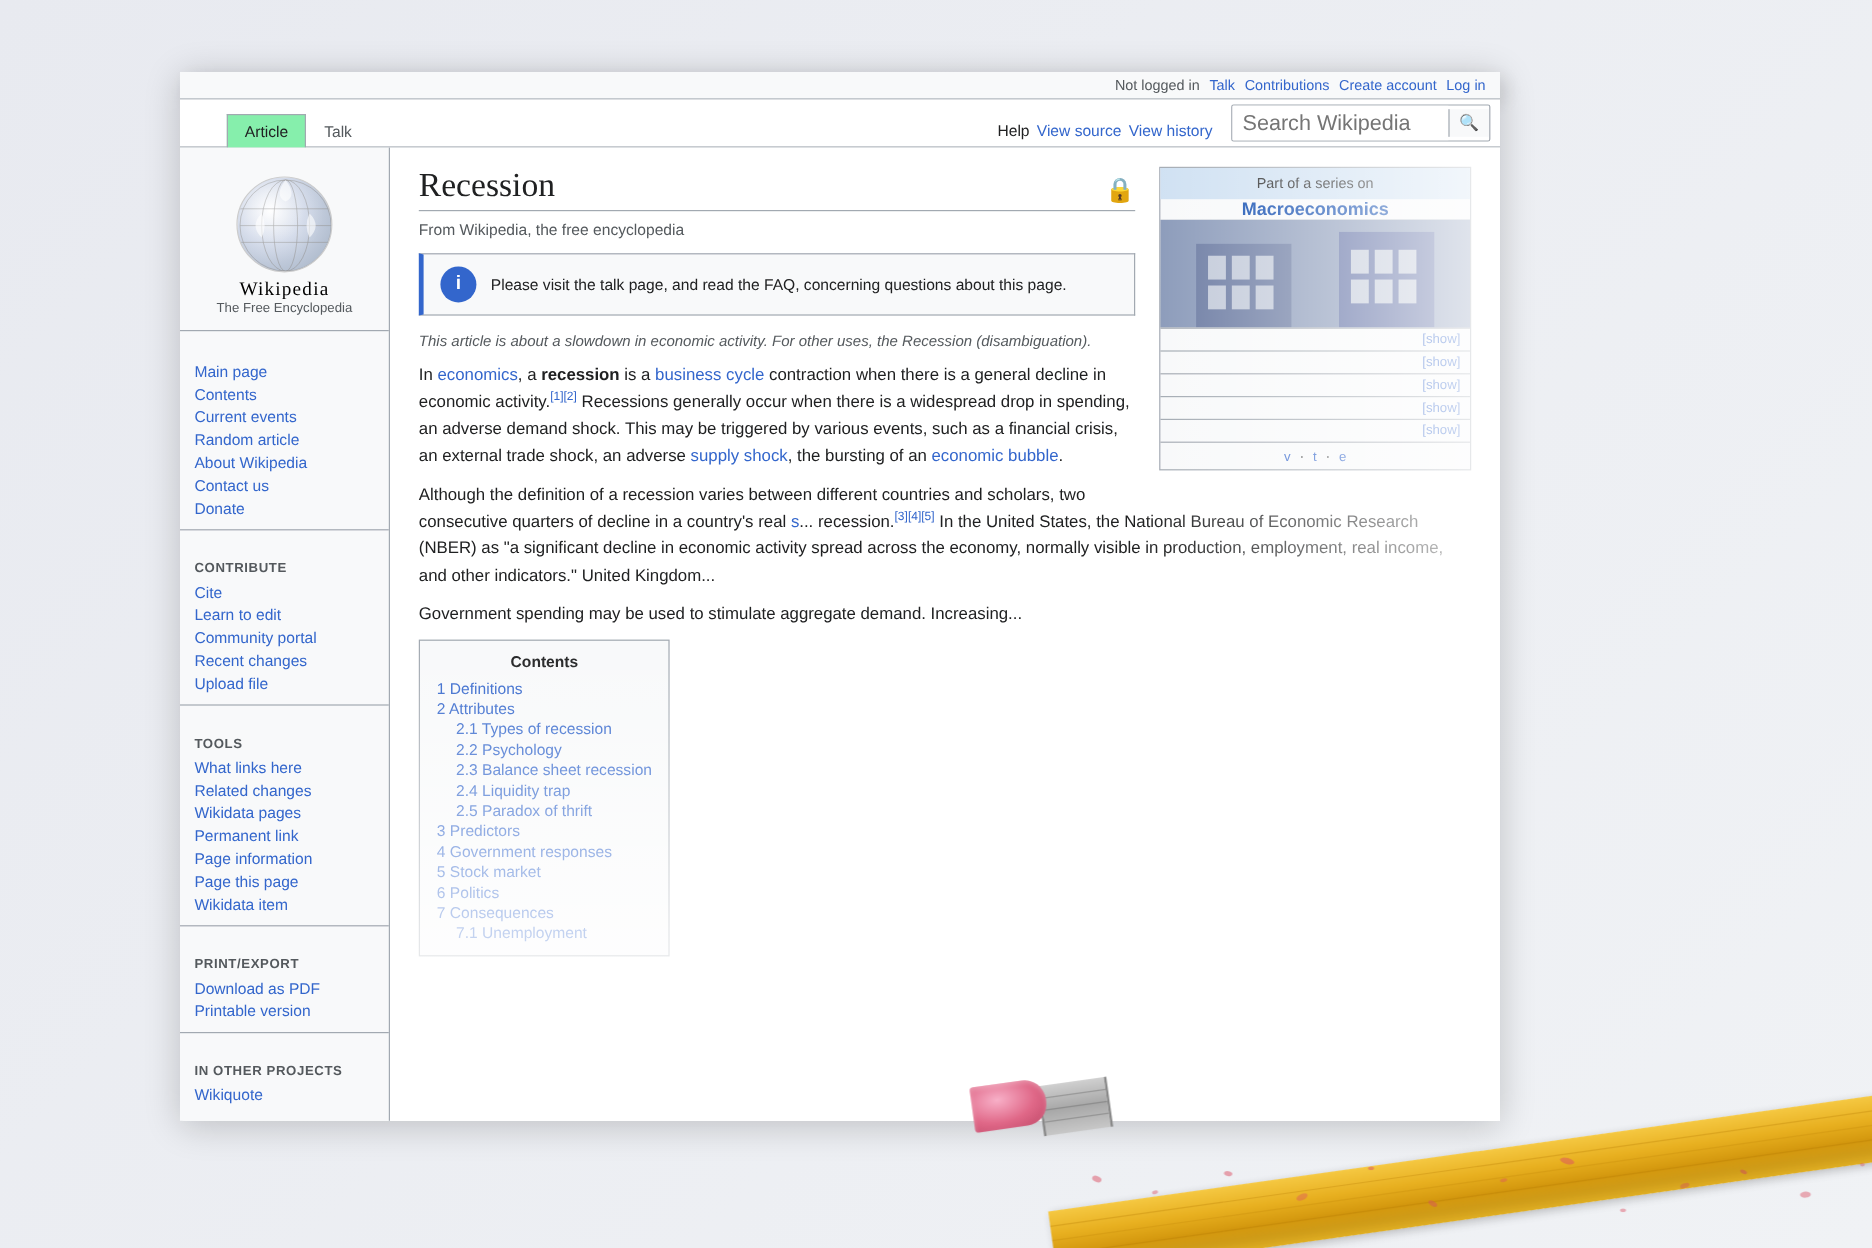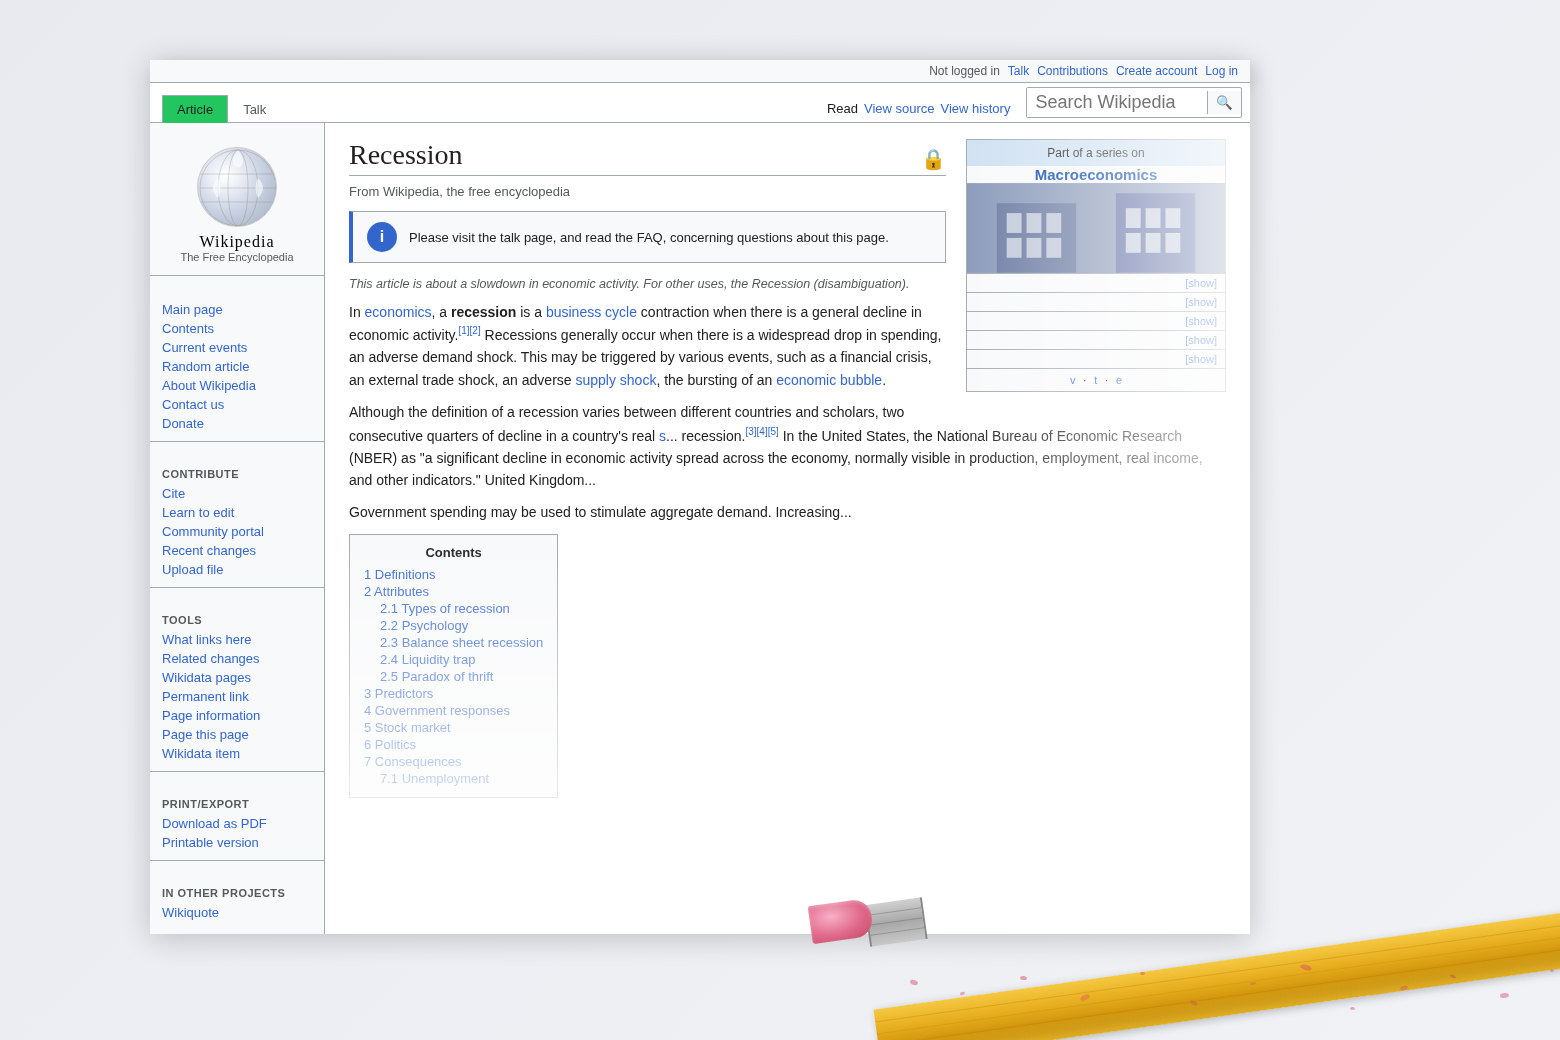--- a/index.html
+++ b/index.html
@@ -72,23 +72,24 @@
       font-family: sans-serif;
       cursor: pointer;
       color: #54595d;
       border: 1px solid transparent;
       border-bottom: none;
       margin-bottom: -1px;
     }
 
     .tab.active {
       color: #202122;
-      background: #22c55e;
+      background: #86efac;
       border-color: #a2a9b1;
       border-bottom-color: #fff;
+      margin-left: 27px;
     }
 
     .tab-spacer { flex: 1; }
 
     .view-controls {
       display: flex;
       align-items: center;
       gap: 6px;
       padding: 6px 8px;
       font-size: 13px;
@@ -447,21 +448,21 @@
     <a>Contributions</a>
     <a>Create account</a>
     <a>Log in</a>
   </div>
 
   <div class="tab-bar">
     <div class="tab active">Article</div>
     <div class="tab">Talk</div>
     <div class="tab-spacer"></div>
     <div class="view-controls">
-      <span style="color:#202122;font-weight:500;">Read</span>
+      <span style="color:#202122;font-weight:500;">Help</span>
       <a>View source</a>
       <a>View history</a>
     </div>
     <div class="search-box">
       <input type="text" placeholder="Search Wikipedia" style="">
       <button>🔍</button>
     </div>
   </div>
 
   <div class="main-layout">

